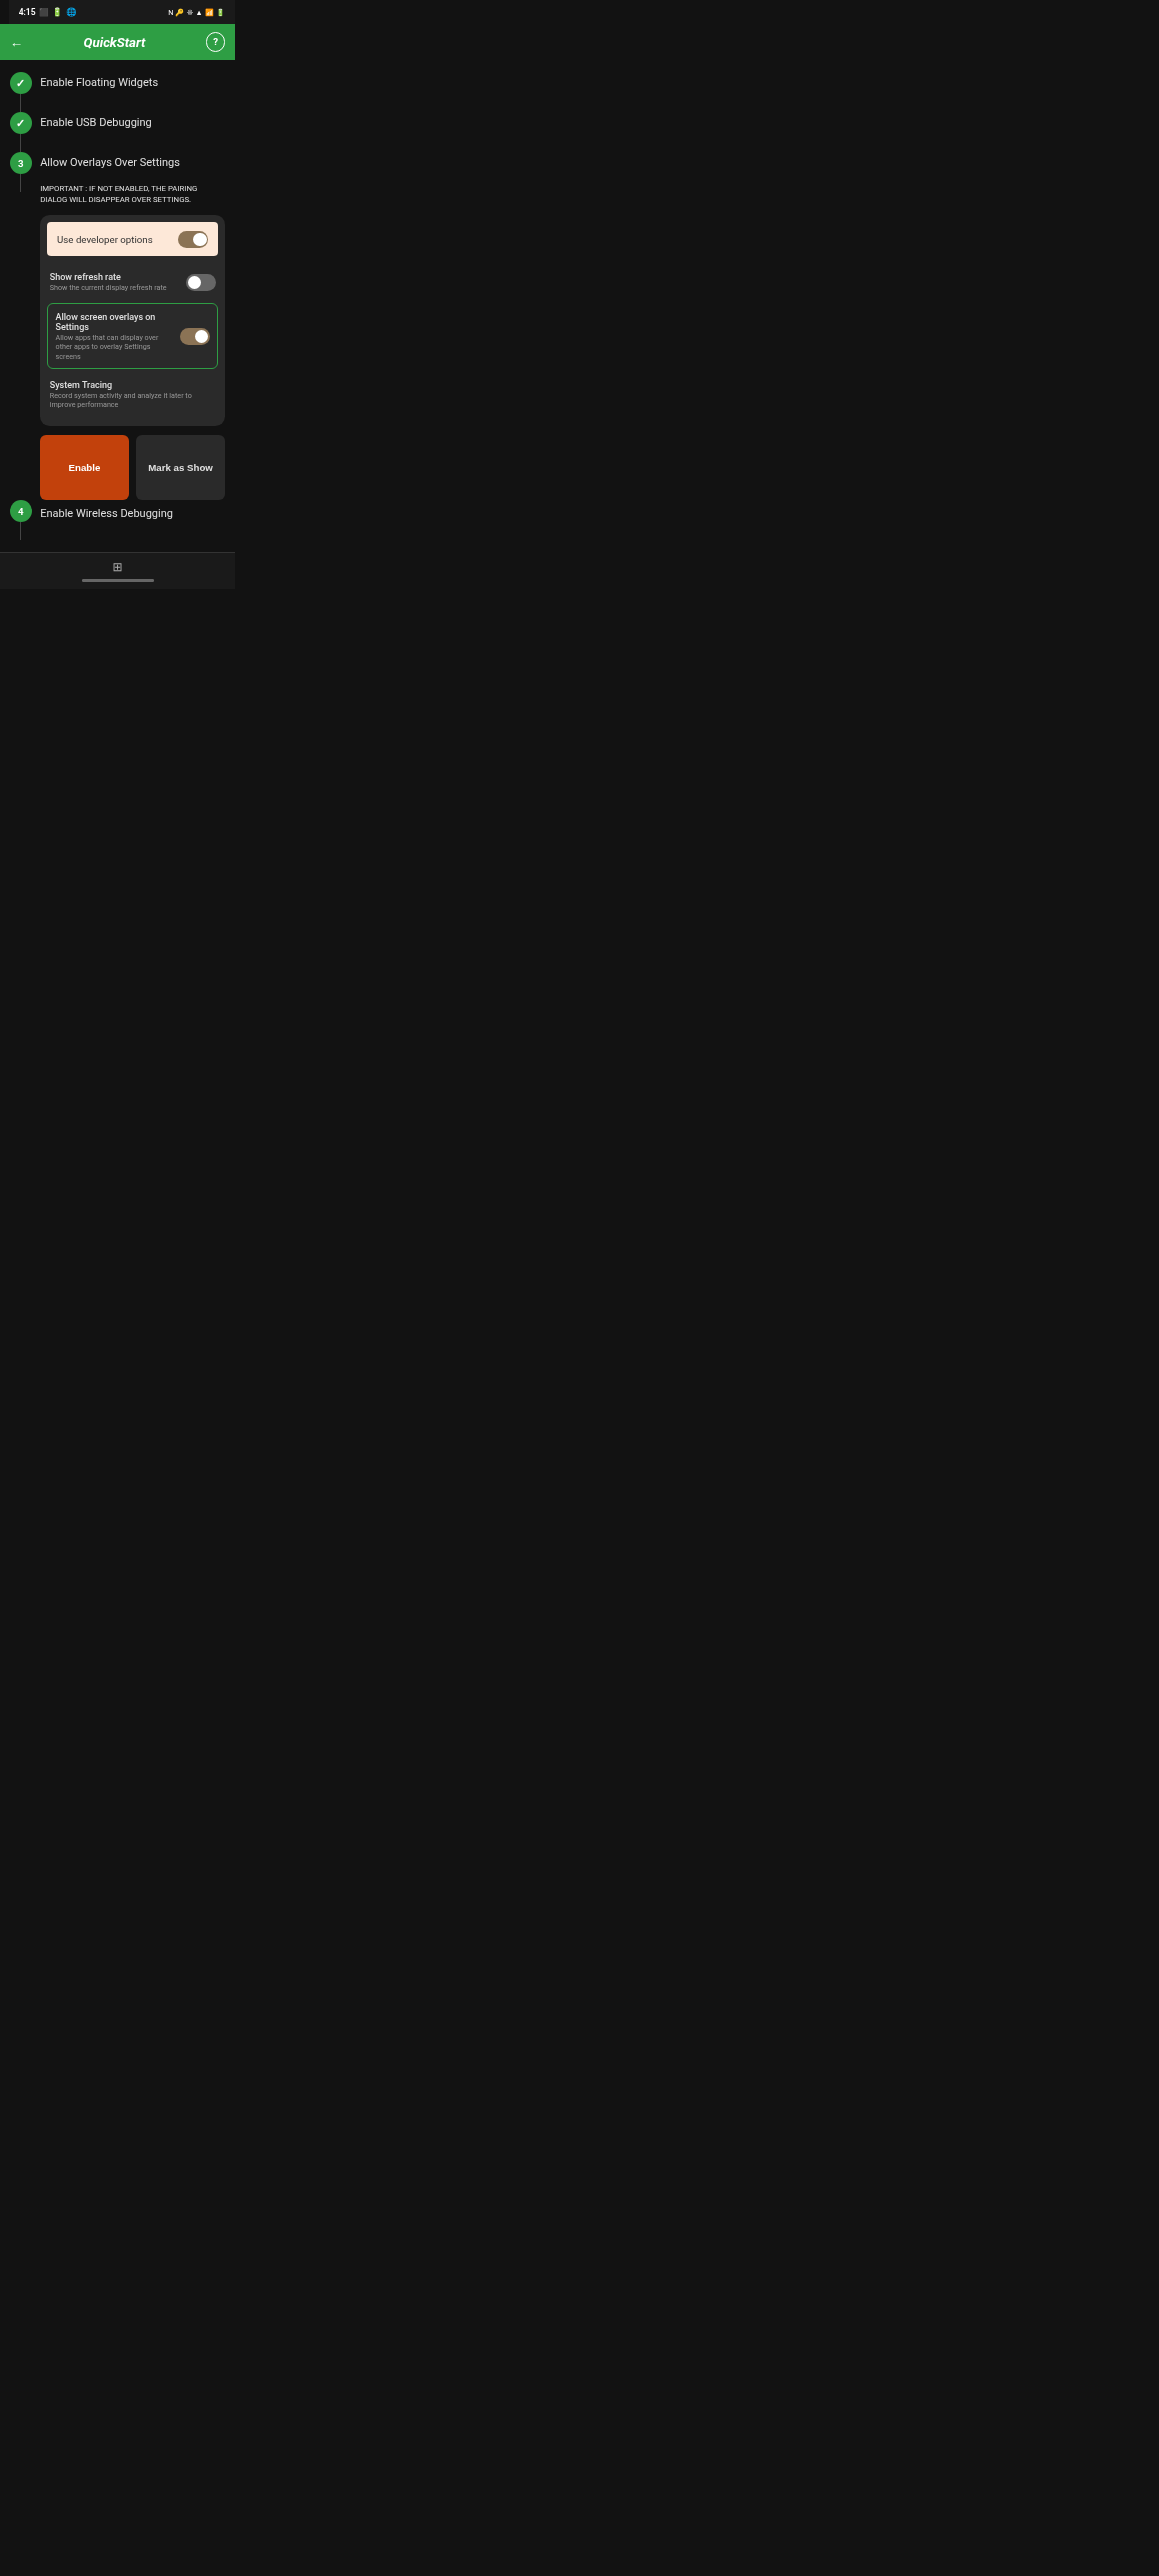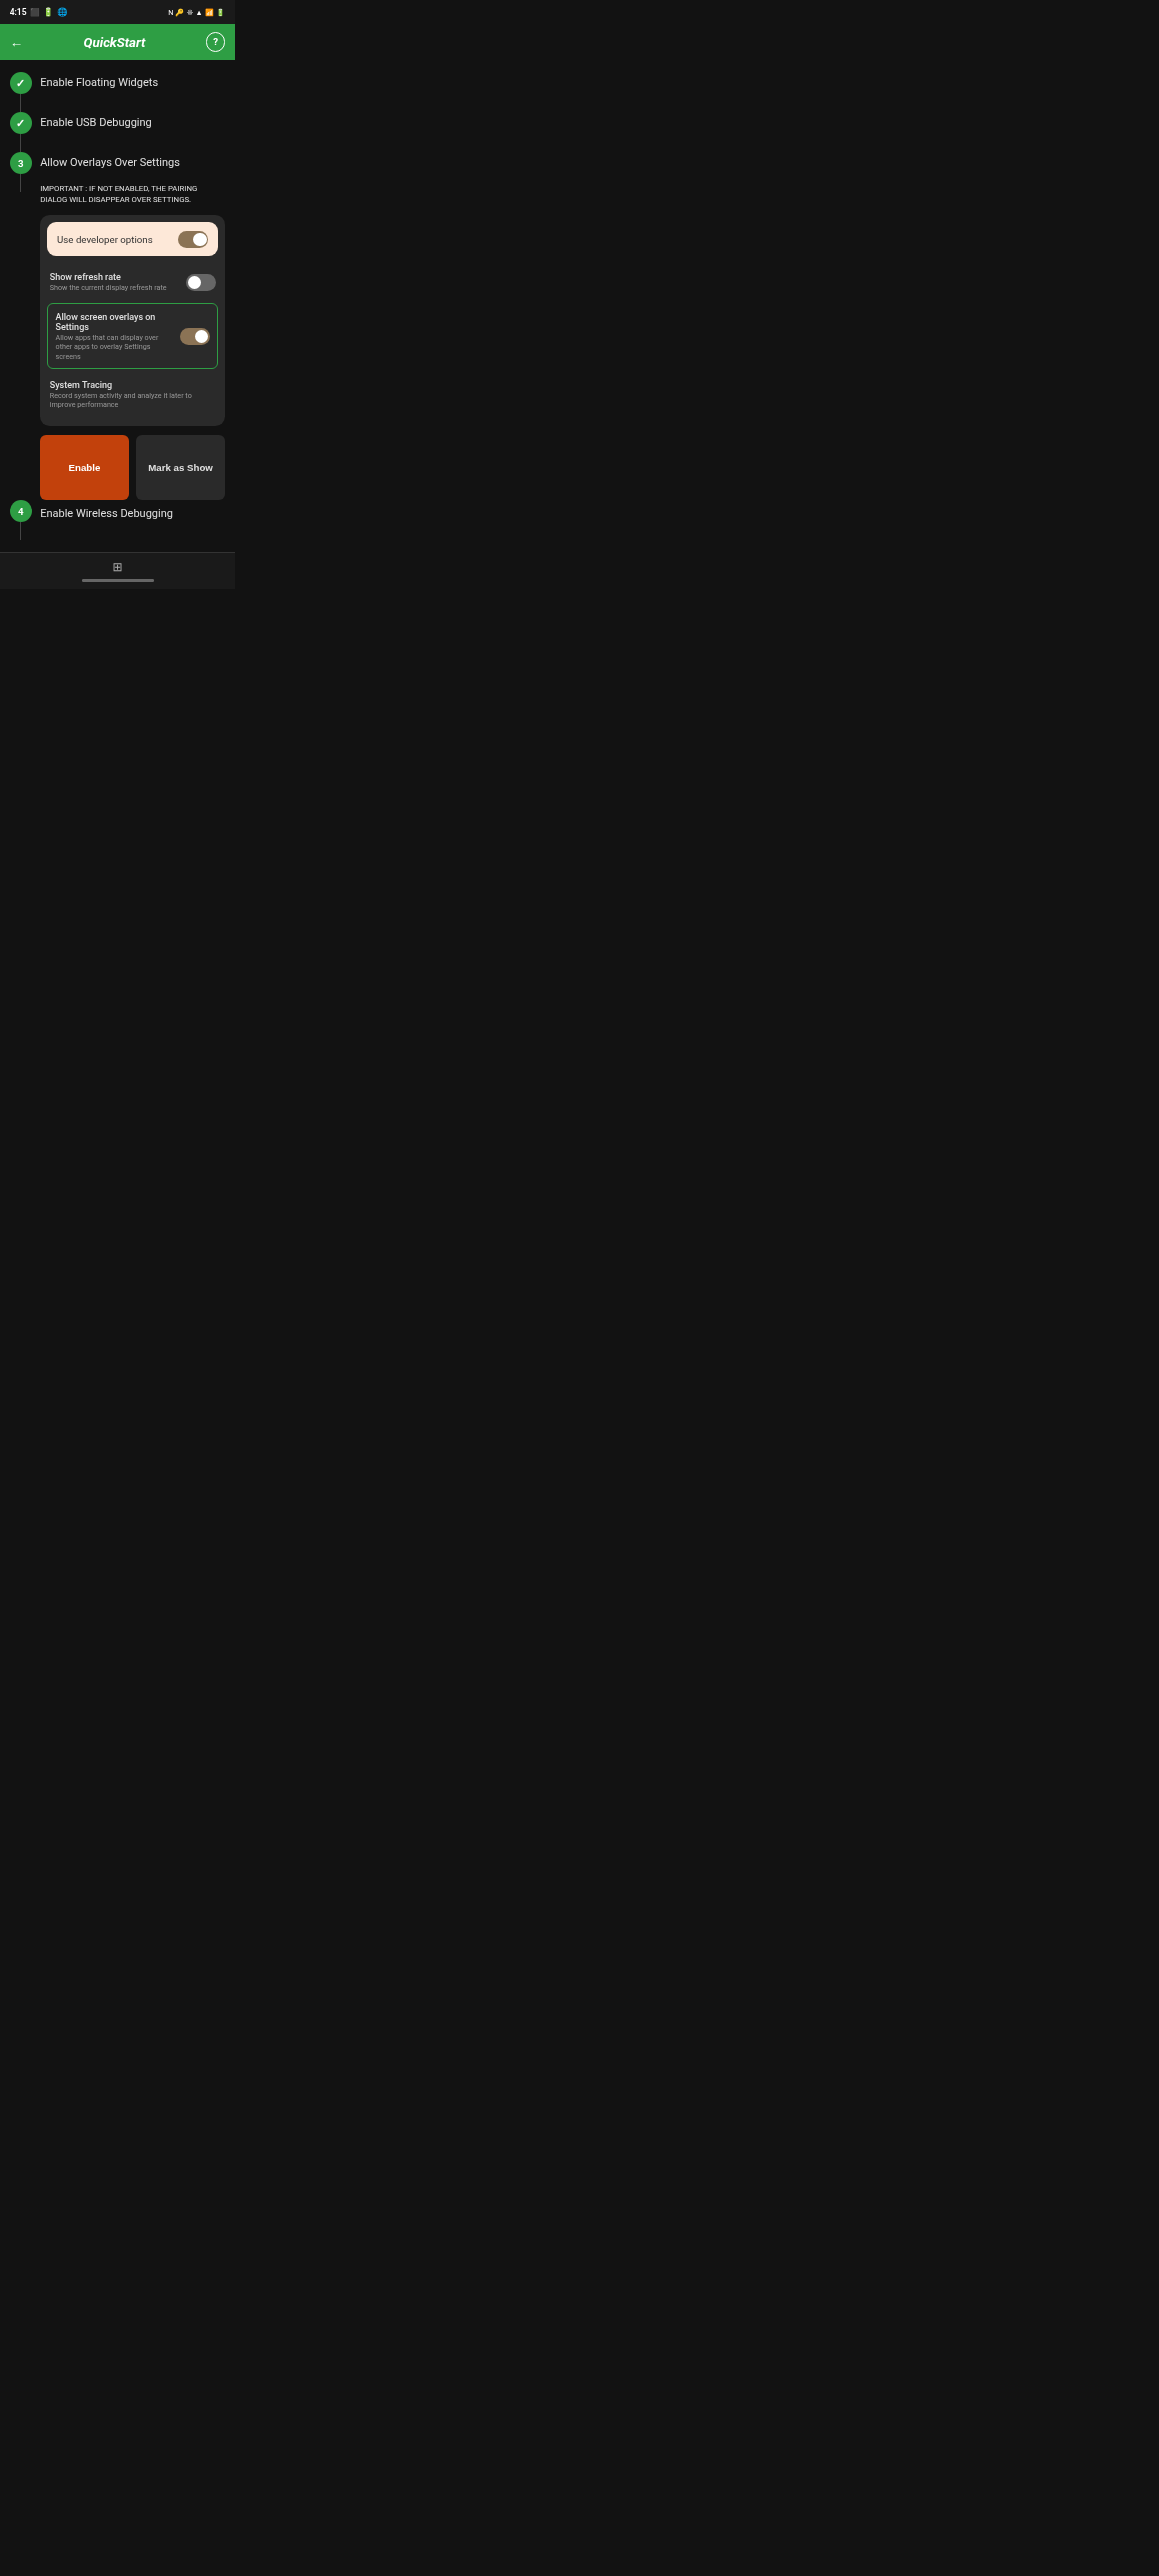--- a/index.html
+++ b/index.html
@@ -14,20 +14,21 @@
     }
 
     
     .status-bar {
       background: #1a1a1a;
       display: flex;
       justify-content: space-between;
       align-items: center;
       padding: 4.8px 9.7px;
       height: 24px;
+      margin-left: 9px;
     }
     .status-bar-left {
       display: flex;
       align-items: center;
       gap: 3.6px;
       font-size: 8.5px;
       font-weight: 600;
       color: #fff;
     }
     .status-bar-right {
@@ -154,21 +155,21 @@
     .dev-card {
       background: #2a2a2a;
       border-radius: 9.7px;
       padding: 7.2px;
       margin-bottom: 9.7px;
     }
 
     
     .dev-option-highlight {
       background: #fde8d8;
-      border-radius: 9px;
+      border-radius: 4px;
       padding: 8.5px 9.7px;
       display: flex;
       align-items: center;
       justify-content: space-between;
       margin-bottom: 2.4px;
     }
 
     .dev-option-highlight-label {
       font-size: 9.7px;
       color: #333;

